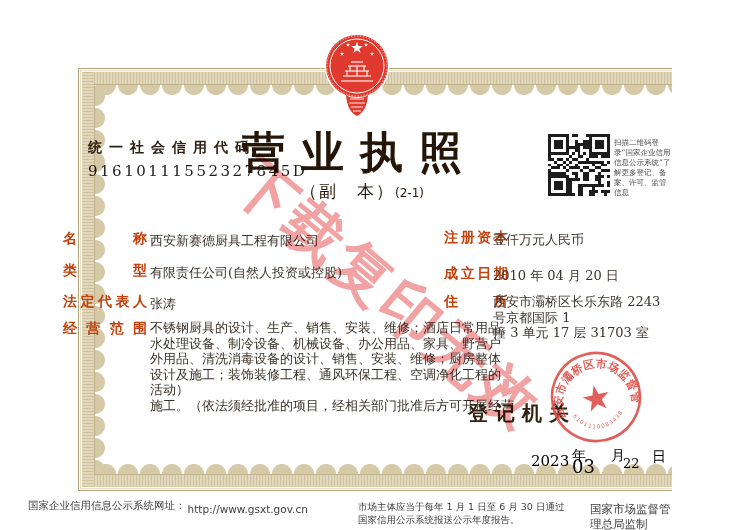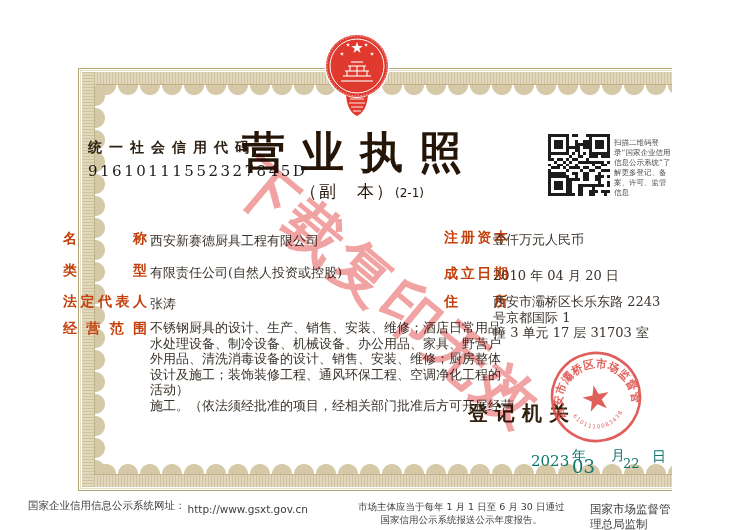--- a/index.html
+++ b/index.html
@@ -54,38 +54,38 @@
           display:inline-block;text-align:justify;text-align-last:justify;}
   .fvalue{position:absolute;font-size:13px;color:#3b332b;font-family:"DejaVu Serif",serif;}
   .lw{width:84px;left:63px;}
   .rw{width:64px;left:425px;margin-left:19px;}
   .scope-lines div{line-height:15.6px;}
   .addr-lines div{line-height:15.5px;}
 
   
   .authority{position:absolute;left:468px;top:400px;font-size:20px;font-weight:bold;
              letter-spacing:7px;color:#32210f;}
-  .date-part{position:absolute;color:#0f766e;}
+  .date-part{position:absolute;color:#000000;}
   .d-num{font-family:"DejaVu Serif",serif;font-size:15px;}
   .d-unit{font-size:14px;}
 
   .seal{position:absolute;left:549px;top:350px;width:94px;height:94px;
         transform:rotate(-12deg);opacity:.88;z-index:6;}
 
   
   .watermark{position:absolute;left:268px;top:142px;z-index:9;white-space:nowrap;
              font-size:60px;font-weight:bold;letter-spacing:3px;
              color:rgba(233,105,105,0.62);mix-blend-mode:multiply;
              transform:rotate(40deg);transform-origin:0 0;}
 
   
   .footer-left{position:absolute;left:28px;top:499px;font-size:10.5px;color:#3c3c3c;}
   .footer-url{position:relative;top:4px;left:2px;font-size:10.5px;color:#3c3c3c;}
   .footer-mid{position:absolute;left:358px;top:501px;font-size:9.5px;line-height:12.5px;
-              color:#3c3c3c;text-align:center;}
+              color:#3c3c3c;}
   .footer-right{position:absolute;left:590px;top:502px;font-size:11.5px;color:#3c3c3c;}
 </style>
 </head>
 <body>
 
 <div id="page">
 
   <div class="frame">
     <div class="band band-t"></div>
     <div class="band band-b"></div>

